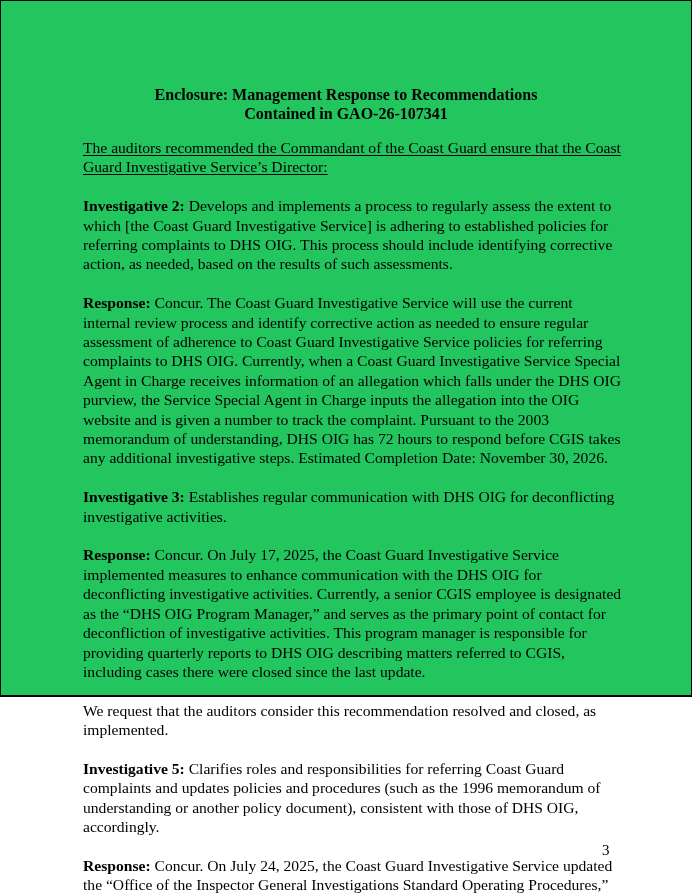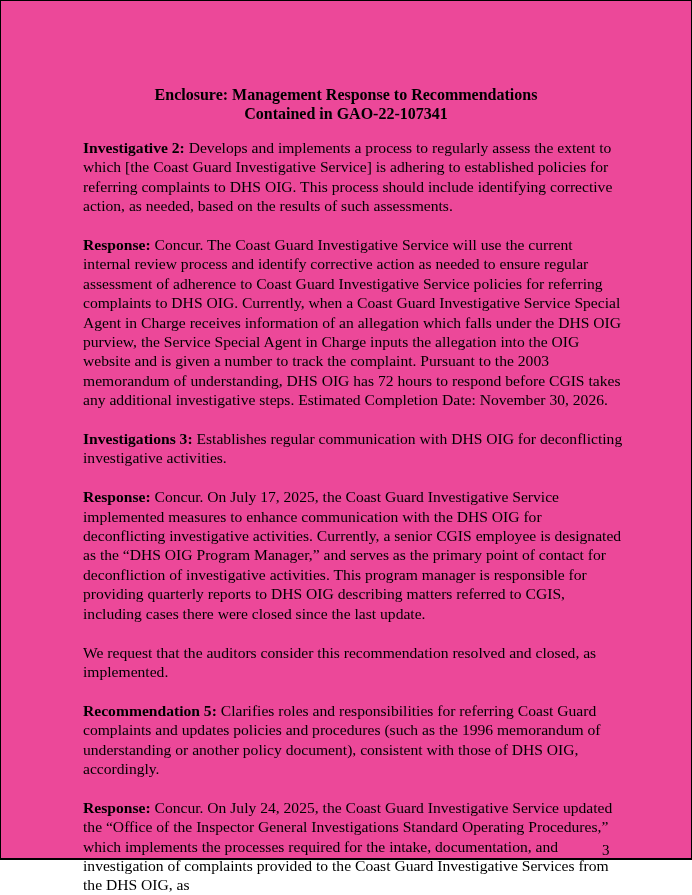--- a/index.html
+++ b/index.html
@@ -9,24 +9,24 @@
     }
     body {
       width: 692px;
       height: 895px;
       overflow: hidden;
     }
     .page {
       position: relative;
       box-sizing: border-box;
       width: 692px;
-      height: 860px;
+      height: 697px;
       border: 1px solid #000000;
       border-bottom-width: 2px;
-      background: #ec4899;
+      background: #22c55e;
       font-family: "Liberation Serif", "DejaVu Serif", serif;
       color: #000000;
       font-size: 15.6px;
       line-height: 19.4px;
     }
     .title {
       position: absolute;
       left: 0;
       right: 0;
       top: 84px;
@@ -56,34 +56,35 @@
       font-size: 15px;
       line-height: 19px;
     }
   </style>
 </head>
 <body>
 
 <div class="page">
   <div class="title">
     <div>Enclosure:  Management Response to Recommendations</div>
-    <div>Contained in GAO-22-107341</div>
+    <div>Contained in GAO-26-107341</div>
   </div>
 
   <div class="content">
+    <p class="intro">The auditors recommended the Commandant of the Coast Guard ensure that the Coast Guard Investigative Service’s Director:</p>
 
     <p><span class="lbl">Investigative 2:</span><span>  Develops and implements a process to regularly assess the extent to which [the Coast Guard Investigative Service] is adhering to established policies for referring complaints to DHS OIG.  This process should include identifying corrective action, as needed, based on the results of such assessments.</span></p>
 
     <p><span class="lbl">Response:</span><span>  Concur.  The Coast Guard Investigative Service will use the current internal review process and identify corrective action as needed to ensure regular assessment of adherence to Coast Guard Investigative Service policies for referring complaints to DHS OIG.  Currently, when a Coast Guard Investigative Service Special Agent in Charge receives information of an allegation which falls under the DHS OIG purview, the Service Special Agent in Charge inputs the allegation into the OIG website and is given a number to track the complaint.  Pursuant to the 2003 memorandum of understanding, DHS OIG has 72 hours to respond before CGIS takes any additional investigative steps.  Estimated Completion Date:  November 30, 2026.</span></p>
 
-    <p><span class="lbl">Investigations 3:</span><span>  Establishes regular communication with DHS OIG for deconflicting investigative activities.</span></p>
+    <p><span class="lbl">Investigative 3:</span><span>  Establishes regular communication with DHS OIG for deconflicting investigative activities.</span></p>
 
     <p><span class="lbl">Response:</span><span>  Concur.  On July 17, 2025, the Coast Guard Investigative Service implemented measures to enhance communication with the DHS OIG for deconflicting investigative activities.  Currently, a senior CGIS employee is designated as the “DHS OIG Program Manager,” and serves as the primary point of contact for deconfliction of investigative activities.  This program manager is responsible for providing quarterly reports to DHS OIG describing matters referred to CGIS, including cases there were closed since the last update.</span></p>
 
     <p><span>We request that the auditors consider this recommendation resolved and closed, as implemented.</span></p>
 
-    <p><span class="lbl">Recommendation 5:</span><span>  Clarifies roles and responsibilities for referring Coast Guard complaints and updates policies and procedures (such as the 1996 memorandum of understanding or another policy document), consistent with those of DHS OIG, accordingly.</span></p>
+    <p><span class="lbl">Investigative 5:</span><span>  Clarifies roles and responsibilities for referring Coast Guard complaints and updates policies and procedures (such as the 1996 memorandum of understanding or another policy document), consistent with those of DHS OIG, accordingly.</span></p>
 
     <p><span class="lbl">Response:</span><span>  Concur.  On July 24, 2025, the Coast Guard Investigative Service updated the “Office of the Inspector General Investigations Standard Operating Procedures,” which implements the processes required for the intake, documentation, and investigation of complaints provided to the Coast Guard Investigative Services from the DHS OIG, as</span></p>
   </div>
 
   <div class="page-number">3</div>
 </div>
 
 </body></html>

